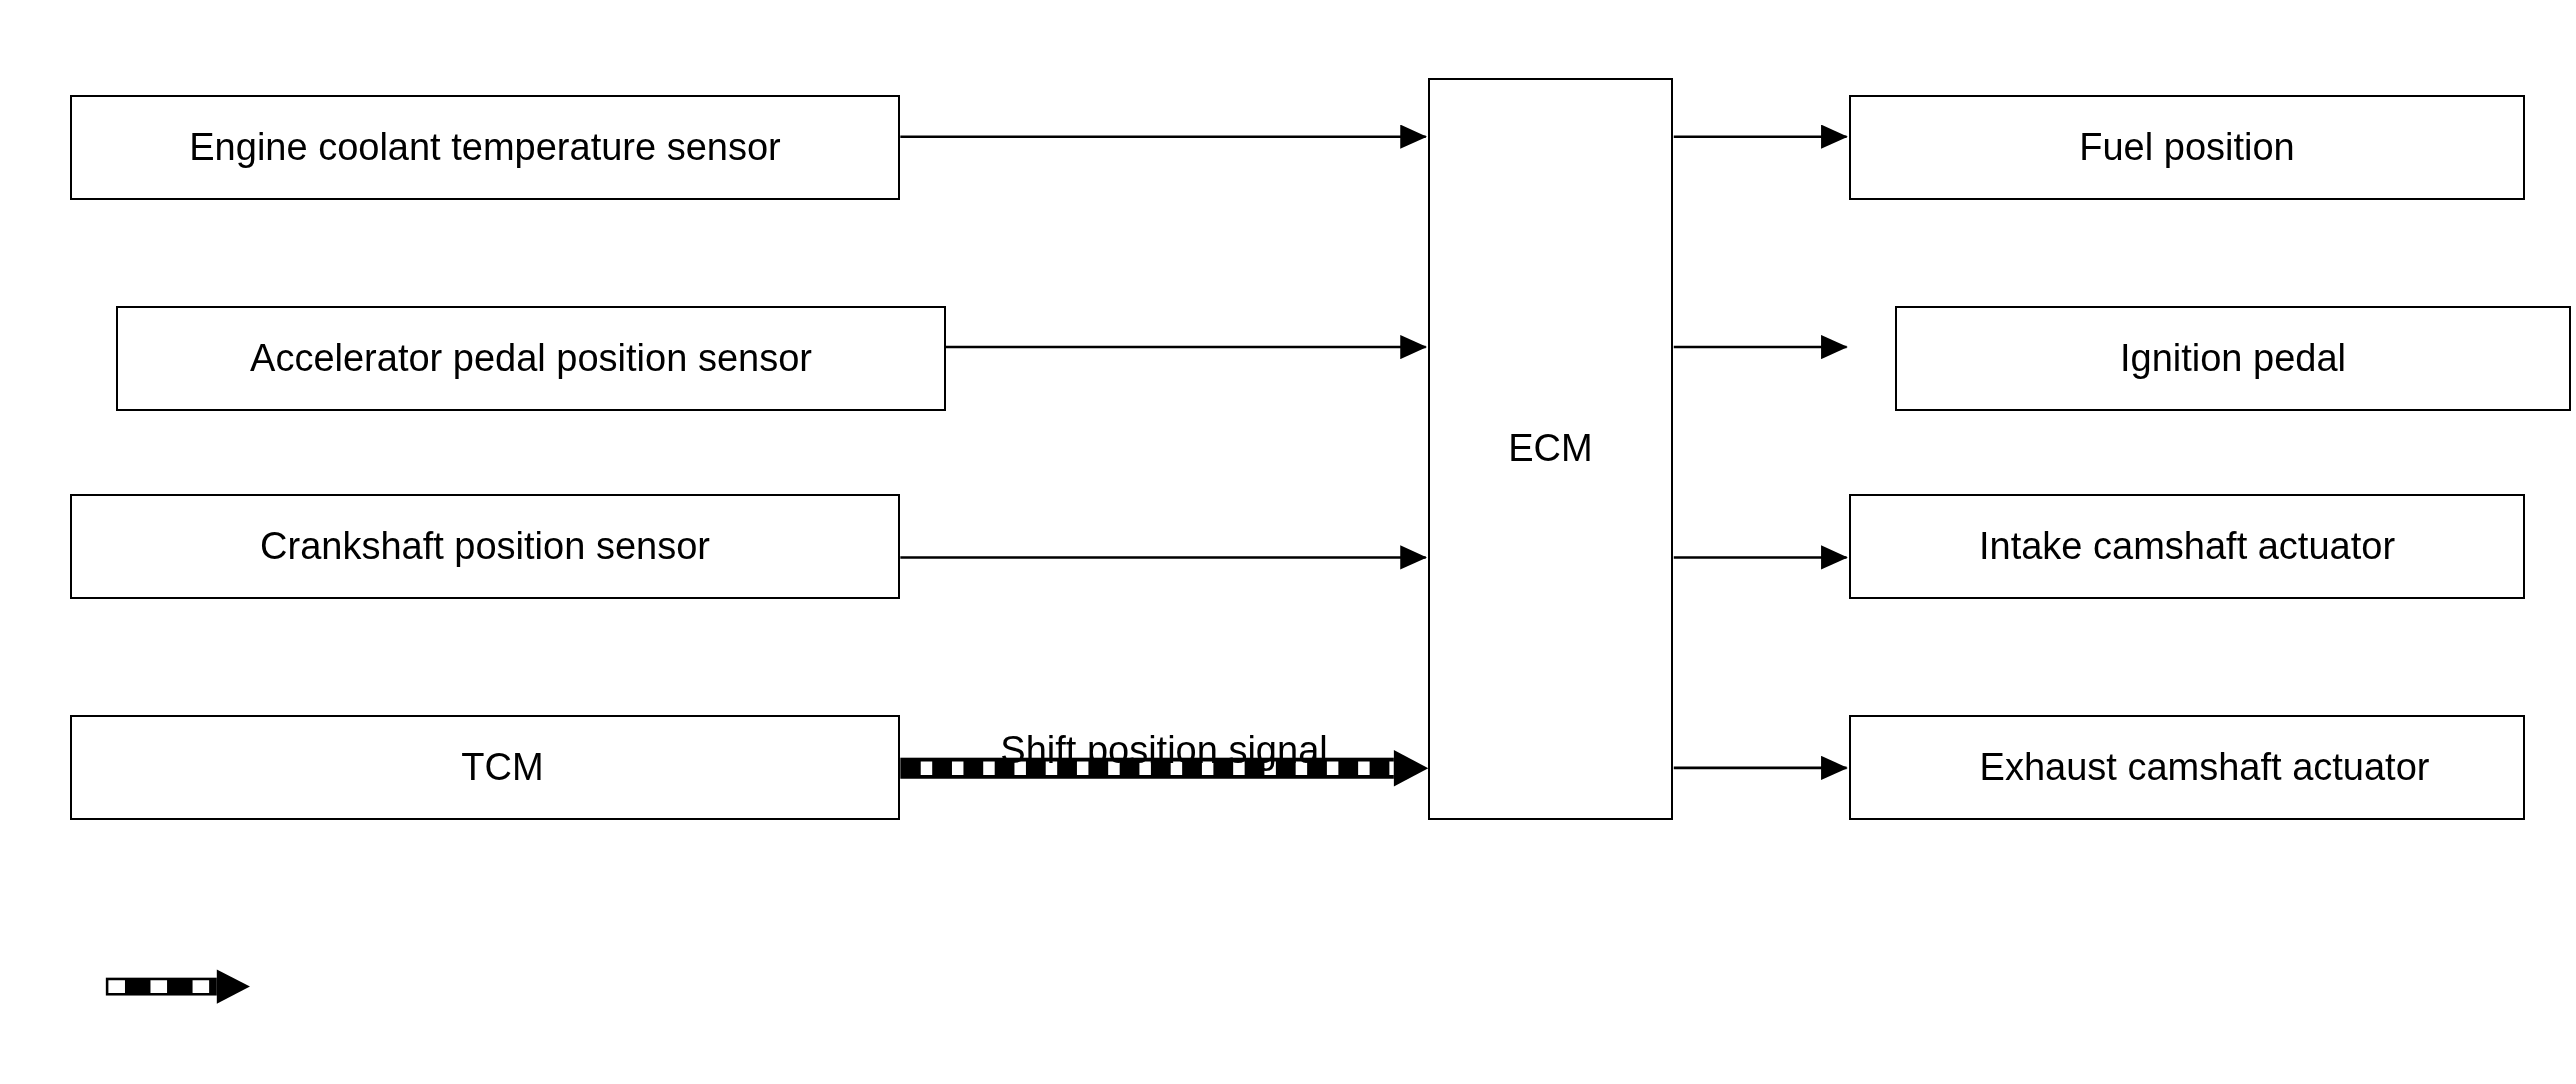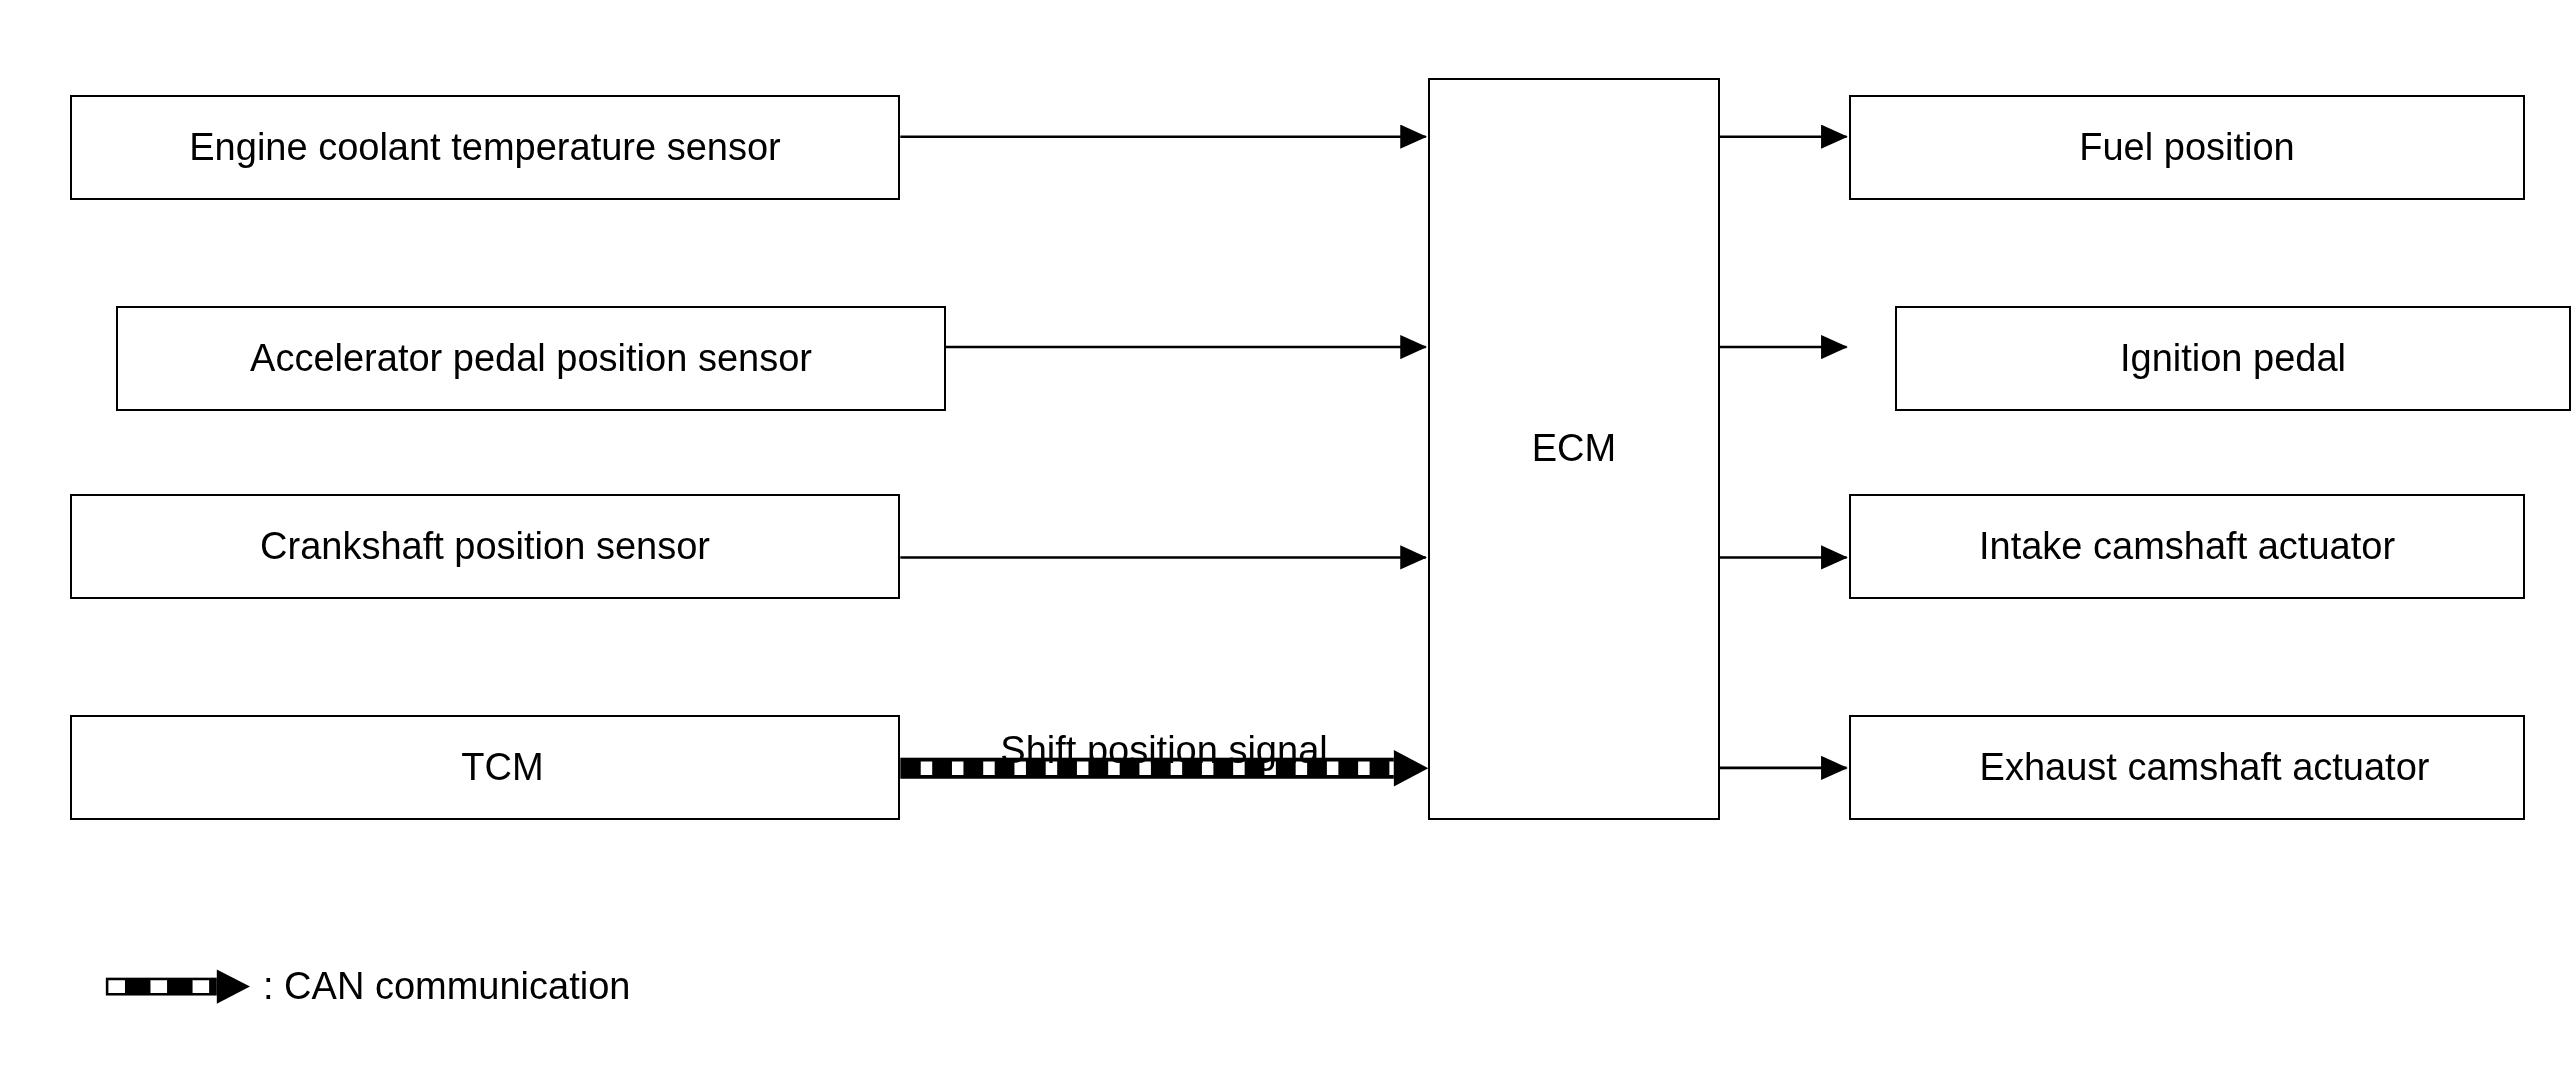--- a/index.html
+++ b/index.html
@@ -25,21 +25,21 @@
     display: flex;
     align-items: center;
     justify-content: center;
     font-size: 38px;
     line-height: 1.15;
     text-align: center;
     white-space: nowrap;
   }
   .input-box  { left: 70px;  width: 830px; height: 105px; }
   .output-box { left: 1849px; width: 676px; height: 105px; }
-  .ecm-box    { left: 1428px; top: 78px; width: 292px; height: 742px; }
+  .ecm-box    { left: 1428px; top: 78px; width: 245px; height: 742px; }
   .row-0 { top: 84px; margin-top: 11px; }
   .row-1 { top: 306px; margin-left: 46px; }
   .row-2 { top: 494px; align-items: center; }
   .row-3 { top: 715px; padding-left: 35px; }
   .signal-label {
     position: absolute;
     left: 1164px;
     top: 728px;
     transform: translateX(-50%);
     font-size: 38px;
@@ -114,16 +114,15 @@
   </div>
   <div class="box output-box row-2">
     <span>Intake camshaft actuator</span>
   </div>
   <div class="box output-box row-3">
     <span>Exhaust camshaft actuator</span>
   </div>
 
   <div class="signal-label">Shift position signal</div>
 
-  <div class="legend-label">: CAN communication</div>
 
 </div>
 
 
 </body></html>

